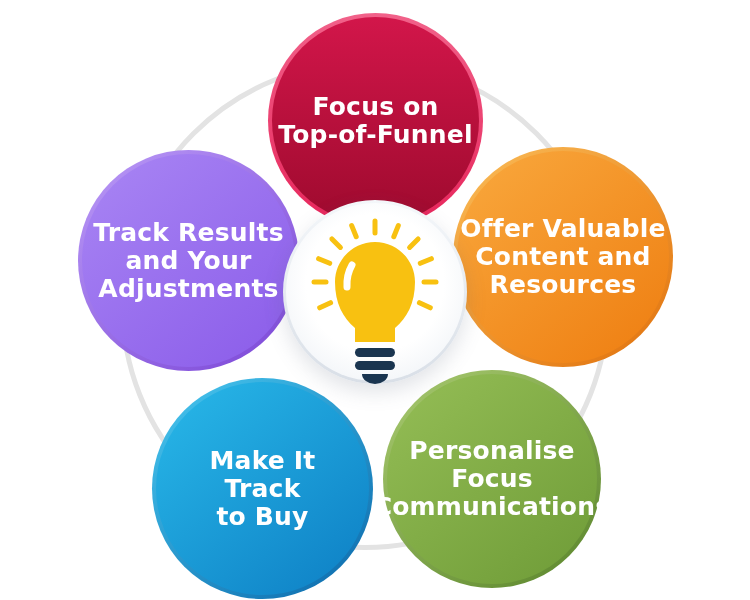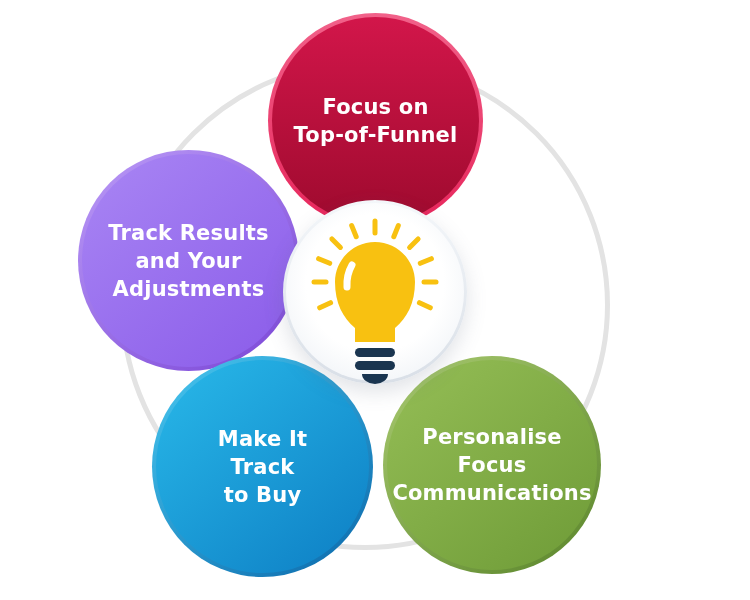--- a/index.html
+++ b/index.html
@@ -15,28 +15,28 @@
     position:absolute;border-radius:50%;
     background:linear-gradient(var(--ga,150deg),var(--r1),var(--r2));
     display:flex;align-items:center;justify-content:center;text-align:center;
   }
   .bubble::before{
     content:"";position:absolute;inset:4px;border-radius:50%;
     background:linear-gradient(var(--ga,150deg),var(--f1),var(--f2));
   }
   .bubble .lines{
     position:relative;z-index:2;color:#ffffff;font-weight:700;
-    font-size:21px;line-height:28px;letter-spacing:.2px;
+    font-size:25px;line-height:28px;letter-spacing:.2px;
   }
   .bubble .lines span{display:block;}
   .b-top{left:268px;top:13px;width:215px;height:215px;--ga:180deg;}
   .b-left{left:78px;top:150px;width:221px;height:221px;align-items:center;--ga:140deg;}
   .b-right{left:453px;top:147px;width:220px;height:220px;--ga:140deg;}
-  .b-bottom-left{left:152px;top:356px;width:221px;height:221px;--ga:140deg;}
-  .b-bottom-right{left:383px;top:356px;width:218px;height:218px;--ga:140deg;}
+  .b-bottom-left{left:152px;top:378px;width:221px;height:221px;--ga:140deg;}
+  .b-bottom-right{left:383px;top:370px;width:218px;height:218px;--ga:140deg;}
   .center-circle{
     position:absolute;left:283px;top:200px;width:184px;height:184px;border-radius:50%;
     background:linear-gradient(180deg,#f4f7fa,#d9dfe7);
     box-shadow:0 8px 20px rgba(90,100,120,.18);
   }
   .center-circle::before{
     content:"";position:absolute;inset:3px;border-radius:50%;
     background:radial-gradient(circle at 50% 45%, #ffffff 52%, #e8edf3 100%);
   }
   .center-circle svg{position:absolute;left:22px;top:6px;z-index:2;}
@@ -57,20 +57,27 @@
   </div>
 
   <div class="bubble b-left" style="--f1: #a986f4; --f2: #8a5be9; --r1: #bb9bf7; --r2: #7a45d6;">
     <div class="lines">
       <span>Track Results</span>
       <span>and Your</span>
       <span>Adjustments</span>
     </div>
   </div>
 
+  <div class="bubble b-right" style="--f1: #f9a93e; --f2: #ee7d10; --r1: #fbbd58; --r2: #e0700b;">
+    <div class="lines">
+      <span>Offer Valuable</span>
+      <span>Content and</span>
+      <span>Resources</span>
+    </div>
+  </div>
 
   <div class="bubble b-bottom-left" style="--f1: #29b9e9; --f2: #0d7ec4; --r1: #49c9f1; --r2: #0a67aa;">
     <div class="lines">
       <span>Make It</span>
       <span>Track</span>
       <span>to Buy</span>
     </div>
   </div>
 
   <div class="bubble b-bottom-right" style="--f1: #95be56; --f2: #6e9b37; --r1: #aacb71; --r2: #59842a;">

